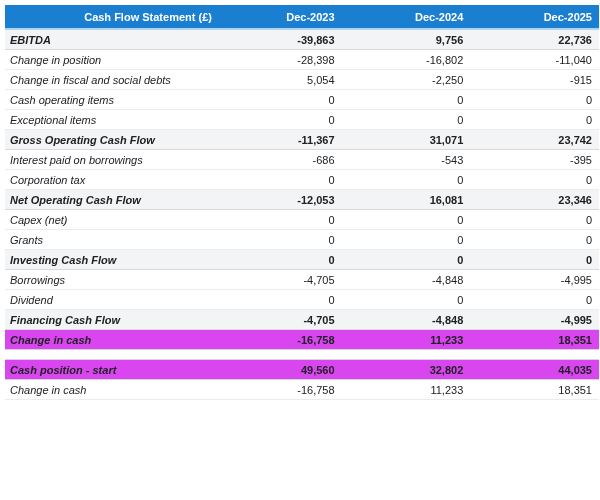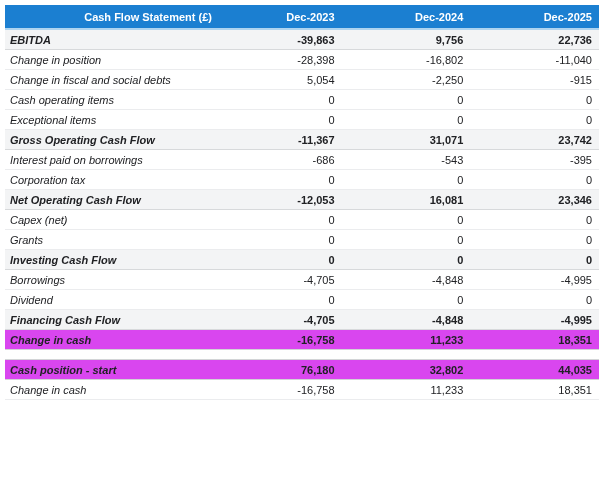--- a/index.html
+++ b/index.html
@@ -184,21 +184,21 @@
   <table class="summary-table">
     <colgroup>
         <col class="c-label">
         <col class="c-num">
         <col class="c-num">
         <col class="c-num">
       </colgroup>
     <tbody>
       <tr class="highlight">
         <td class="label">Cash position - start</td>
-        <td class="num">76,180</td>
+        <td class="num">49,560</td>
         <td class="num">32,802</td>
         <td class="num">44,035</td>
       </tr>
       <tr class="normal">
         <td class="label">Change in cash</td>
         <td class="num">-16,758</td>
         <td class="num">11,233</td>
         <td class="num">18,351</td>
       </tr>
 

